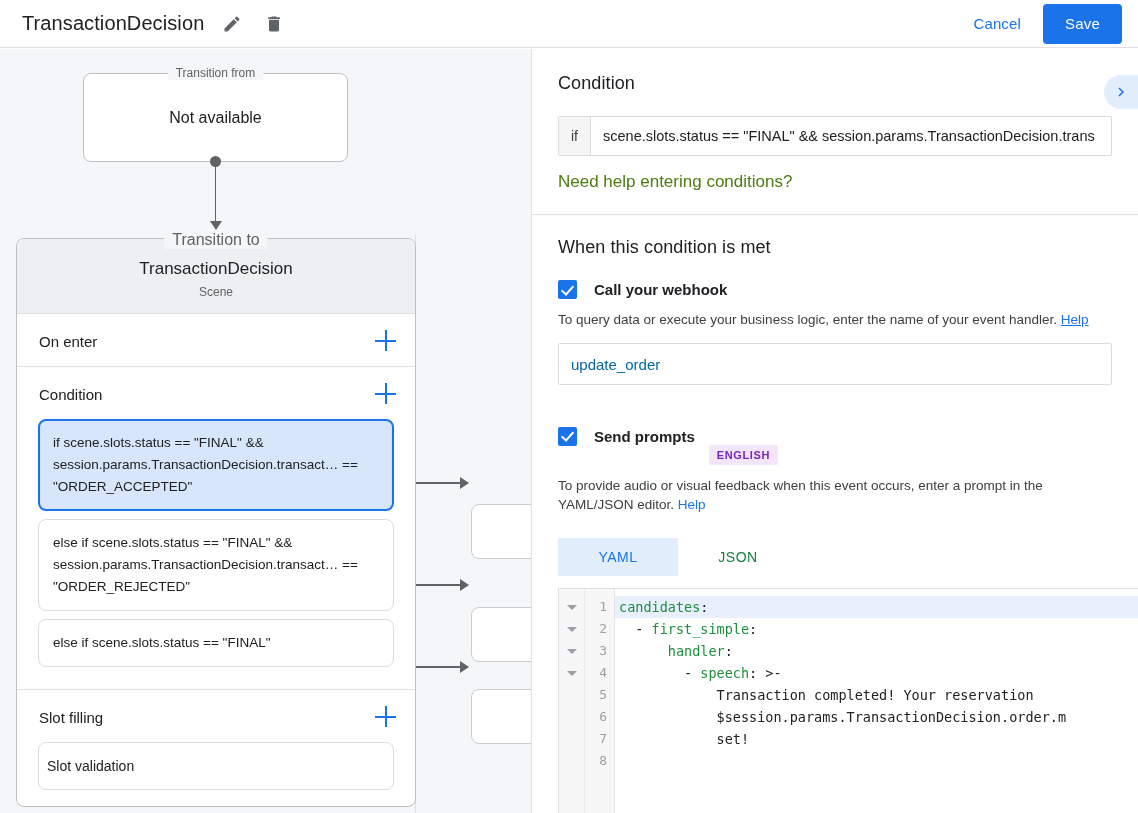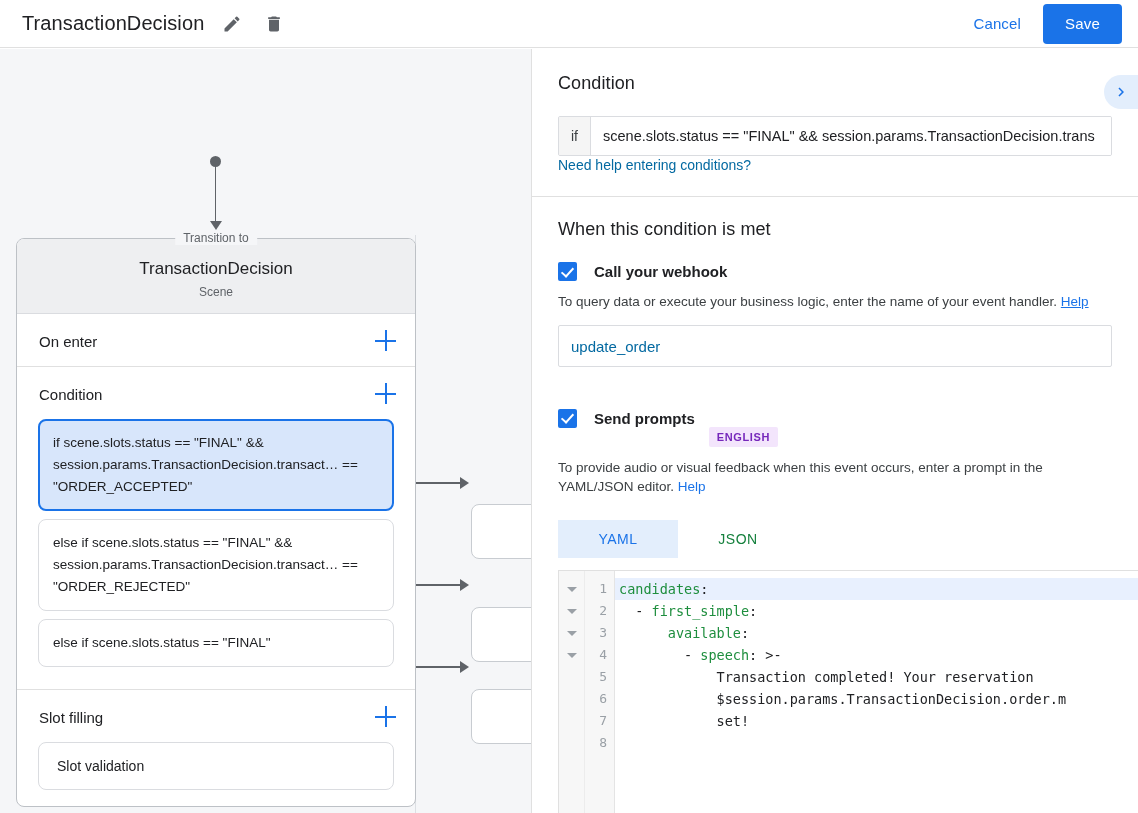--- a/index.html
+++ b/index.html
@@ -85,21 +85,21 @@
   }
 
   
   #scene-card {
     position: absolute; left: 16px; top: 189px; width: 400px;
     border: 1px solid #bdc1c6; border-radius: 8px;
     background: #ffffff; overflow: visible;
   }
   #scene-card .node-legend {
     position: absolute; top: -8px; left: 50%; transform: translateX(-50%);
-    background: #f5f6f8; padding: 0 8px; font-size: 12px; color: #5f6368;
+    background: #f5f6f8; padding: 0 8px; font-size: 16px; color: #5f6368;
   }
   .scene-head {
     background: #eeeff1; border-radius: 7px 7px 0 0;
     padding: 20px 0 14px; text-align: center;
     border-bottom: 1px solid #dadce0;
   }
   .scene-head .scene-name { font-size: 17px; color: #202124; }
   .scene-head .scene-sub { font-size: 12px; color: #5f6368; margin-top: 6px; }
 
   .section { border-bottom: 1px solid #e0e0e0; padding: 0 0 0 0; }
@@ -125,21 +125,21 @@
     font-size: 13.5px; line-height: 22px;
     padding: 12px 14px; margin-bottom: 8px;
     word-break: break-word; cursor: pointer;
   }
   .cond-item.selected {
     background: #d8e6fb; border: 2px solid #1a73e8; padding: 11px 13px;
   }
   .slot-list { padding: 0 21px 16px 21px; }
   .slot-item {
     border: 1px solid #dadce0; border-radius: 8px; background: #fff;
-    font-size: 14px; color: #202124; padding: 15px 18px; cursor: pointer;
+    font-size: 14px; color: #202124; padding: 15px 8px; cursor: pointer;
   }
 
   
   .stub {
     position: absolute; border: 1px solid #c8ccd1; border-radius: 8px;
     background: #ffffff;
   }
   .conn-h {
     position: absolute; height: 1.6px; background: #5f6368;
   }
@@ -169,21 +169,21 @@
     width: 32px; background: #f5f5f5; border-right: 1px solid #dadce0;
     display: flex; align-items: center; justify-content: center;
     font-size: 14px; color: #3c4043;
   }
   .cond-input {
     flex: 1; border: none; outline: none; padding: 0 12px;
     font-size: 14.5px; color: #202124;
     font-family: "Liberation Sans", sans-serif;
     background: #fff;
   }
-  .help-link { display: inline-block; margin-top: 0; font-size: 14px; color: #0369a1; cursor: pointer; }
+  .help-link { display: inline-block; margin-top: 16px; font-size: 17px; color: #4d7c0f; cursor: pointer; }
   .rp-divider { border-top: 1px solid #e0e0e0; margin-top: 22px; }
 
   .rp-h2 { font-size: 18px; color: #202124; padding-top: 22px; letter-spacing: .1px; }
 
   .check-row { display: flex; align-items: center; margin-top: 22px; }
   .checkbox {
     width: 19px; height: 19px; border-radius: 2px; background: #1a73e8;
     position: relative; cursor: pointer; flex: none;
   }
   .checkbox::after {
@@ -284,20 +284,24 @@
     <div class="topbar-spacer"></div>
 
     <button class="cancel-btn">Cancel</button>
     <button class="save-btn">Save</button>
   </div>
 
   <div class="canvas">
 
     <div class="guide-v" style="left:415px; top:186px; height:578px;"></div>
 
+    <div class="node" id="node-from">
+      <div class="node-legend">Transition from</div>
+      <div class="node-title">Not available</div>
+    </div>
 
     <div class="conn-dot" style="left:210px; top:107px;"></div>
     <div class="conn-line-v" style="left:214.7px; top:112px; height:62px;"></div>
     <div class="arrow-down" style="left:209.5px; top:172px;"></div>
 
     <div class="stub" style="left:471px; top:455px; width:190px; height:55px;"></div>
     <div class="stub" style="left:471px; top:558px; width:190px; height:55px;"></div>
     <div class="stub" style="left:471px; top:640px; width:190px; height:55px;"></div>
 
     <div class="conn-dot" style="left:392px; top:428px;"></div>
@@ -430,21 +434,21 @@
         <div class="num-cell">4</div>
         <div class="num-cell">5</div>
         <div class="num-cell">6</div>
         <div class="num-cell">7</div>
         <div class="num-cell">8</div>
       </div>
 
       <div class="code-area" id="code-area">
           <div class="code-line hl"><span class="p"></span><span class="k">candidates</span><span class="p">:</span></div>
           <div class="code-line"><span class="p">  - </span><span class="k">first_simple</span><span class="p">:</span></div>
-          <div class="code-line"><span class="p">      </span><span class="k">available</span><span class="p">:</span></div>
+          <div class="code-line"><span class="p">      </span><span class="k">handler</span><span class="p">:</span></div>
           <div class="code-line"><span class="p">        - </span><span class="k">speech</span><span class="p">: &gt;-</span></div>
           <div class="code-line">            Transaction completed! Your reservation</div>
           <div class="code-line">            $session.params.TransactionDecision.order.m</div>
           <div class="code-line">            set!</div>
           <div class="code-line"></div>
         </div>
     </div>
   </div>
 </div>
 

